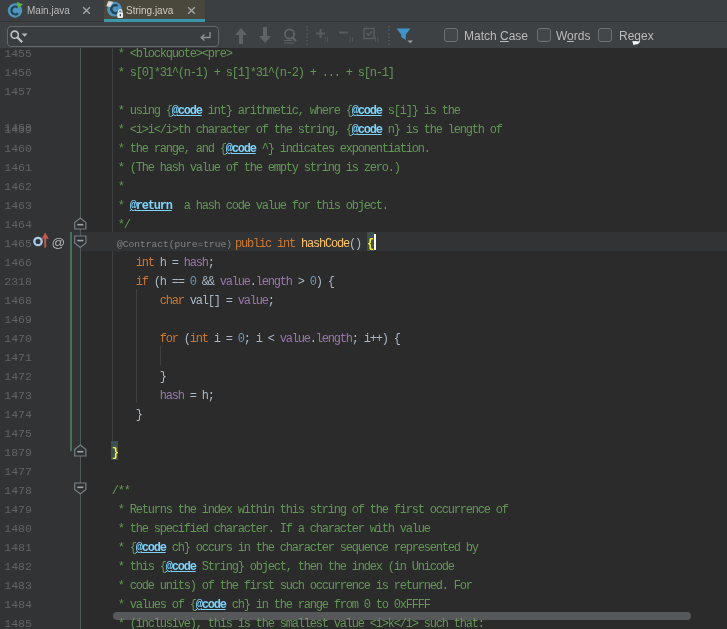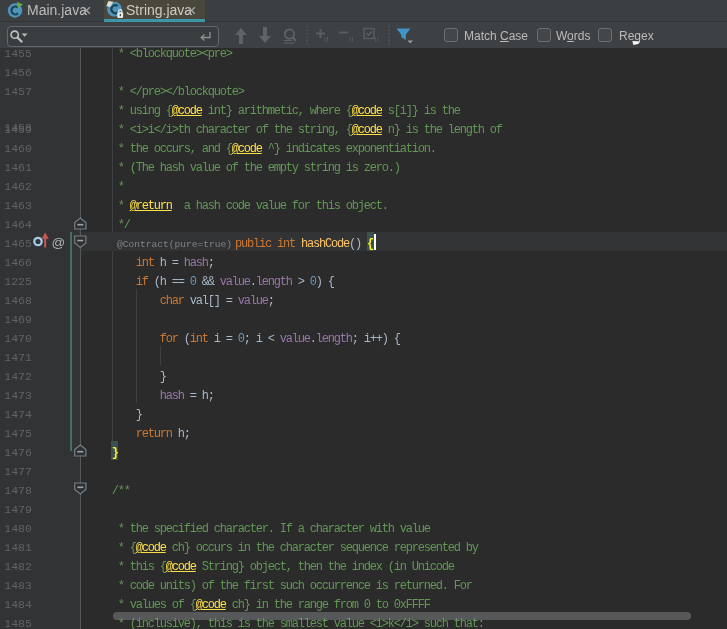--- a/index.html
+++ b/index.html
@@ -1,37 +1,37 @@
 <!DOCTYPE html>
 <html><head><meta charset="utf-8"><style>
 *{margin:0;padding:0;box-sizing:border-box;-webkit-font-smoothing:antialiased}
 html,body{width:727px;height:629px;overflow:hidden;background:#2b2b2b}
 #app{position:relative;width:727px;height:629px;font-family:"Liberation Sans",sans-serif;overflow:hidden}
 .abs{position:absolute}
 
 #tabbar{position:absolute;left:0;top:0;width:727px;height:22px;background:#3c3f41;border-bottom:1px solid #323435}
 #tabact{position:absolute;left:104px;top:0;width:100.5px;height:22px;background:#4a473c}
 #tabline{position:absolute;left:104px;top:18.5px;width:100.5px;height:3.5px;background:#3d96a8}
-.tabtxt{position:absolute;top:4px;font-size:14px;line-height:13px;color:#bcbcbc}
+.tabtxt{position:absolute;top:4px;font-size:10px;line-height:13px;color:#bcbcbc}
 
 #findbar{position:absolute;left:0;top:22px;width:727px;height:26px;background:#3e4143}
 #sfield{position:absolute;left:7px;top:26px;width:212px;height:21px;background:#3a3d3f;border:1px solid #64686a;border-radius:4px}
 .cb{position:absolute;top:28px;width:14px;height:14px;background:#43474a;border:1px solid #6c7072;border-radius:3px}
 .cbl{position:absolute;top:29px;font-size:12px;line-height:14px;color:#bbbbbb}
 
 #editor{position:absolute;left:0;top:48px;width:727px;height:581px;background:#2b2b2b;overflow:hidden}
 #gutter{position:absolute;left:0;top:0;width:81px;height:581px;background:#313335}
 #caretrow{position:absolute;left:81px;top:184px;width:646px;height:19px;background:#323334}
 #vcs{position:absolute;left:69.5px;top:184px;width:2.5px;height:219px;background:#48705f}
 #foldline{position:absolute;left:79.6px;top:0;width:1.3px;height:581px;background:#53585b}
 .guide{position:absolute;width:1px;background:#3e4143}
 .ln{position:absolute;left:4.3px;width:70px;height:19px;line-height:19px;font-family:"Liberation Mono",monospace;font-size:11.5px;color:#606366}
 .cl{position:absolute;left:87.7px;height:19px;line-height:19px;white-space:pre;font-family:"Liberation Mono",monospace;font-size:12px;letter-spacing:-1.2px;color:#a9b7c6}
 .cl .c{color:#629755}
-.cl .t{color:#fde047;font-weight:normal;text-decoration:underline}
+.cl .t{color:#7dd3fc;font-weight:bold;text-decoration:underline}
 .cl .k{color:#cc7832}
 .cl .n{color:#6897bb}
 .cl .f{color:#9876aa}
 .cl .m{color:#ffc66b}
 .cl .b{color:#ffef28;font-weight:bold}
 .bracebg{position:absolute;width:7px;height:19px;background:#3b514d}
 .cl .gap{display:inline-block;width:123.2px;height:1px;letter-spacing:0}
 #inlay{position:absolute;left:116.9px;top:186.5px;height:19px;line-height:19px;font-family:"Liberation Mono",monospace;font-size:9.6px;color:#808488}
 #caret{position:absolute;left:374px;top:185.5px;width:2px;height:16px;background:#ffffff}
 #hthumb{position:absolute;left:113px;top:563.5px;width:578px;height:8.5px;background:rgba(145,149,152,0.42);border-radius:4px}
@@ -129,61 +129,61 @@
 <div class="ln" style="top:34px">1457</div>
 <div class="ln" style="top:70px">1458</div>
 <div class="ln" style="top:72px">1459</div>
 <div class="ln" style="top:91px">1460</div>
 <div class="ln" style="top:110px">1461</div>
 <div class="ln" style="top:129px">1462</div>
 <div class="ln" style="top:148px">1463</div>
 <div class="ln" style="top:167px">1464</div>
 <div class="ln" style="top:186px">1465</div>
 <div class="ln" style="top:205px">1466</div>
-<div class="ln" style="top:224px">1225</div>
+<div class="ln" style="top:224px">2318</div>
 <div class="ln" style="top:243px">1468</div>
 <div class="ln" style="top:262px">1469</div>
 <div class="ln" style="top:281px">1470</div>
 <div class="ln" style="top:300px">1471</div>
 <div class="ln" style="top:319px">1472</div>
 <div class="ln" style="top:338px">1473</div>
 <div class="ln" style="top:357px">1474</div>
 <div class="ln" style="top:376px">1475</div>
-<div class="ln" style="top:395px">1476</div>
+<div class="ln" style="top:395px">1879</div>
 <div class="ln" style="top:414px">1477</div>
 <div class="ln" style="top:433px">1478</div>
 <div class="ln" style="top:452px">1479</div>
 <div class="ln" style="top:471px">1480</div>
 <div class="ln" style="top:490px">1481</div>
 <div class="ln" style="top:509px">1482</div>
 <div class="ln" style="top:528px">1483</div>
 <div class="ln" style="top:547px">1484</div>
 <div class="ln" style="top:566px">1485</div>
 <div class="cl" style="top:-3px"><span class="c">     * &lt;blockquote&gt;&lt;pre&gt;</span></div>
-<div class="cl" style="top:35px"><span class="c">     * &lt;/pre&gt;&lt;/blockquote&gt;</span></div>
+<div class="cl" style="top:16px"><span class="c">     * s[0]*31^(n-1) + s[1]*31^(n-2) + ... + s[n-1]</span></div>
 <div class="cl" style="top:54px"><span class="c">     * using {</span><span class="t">@code</span><span class="c"> int} arithmetic, where {</span><span class="t">@code</span><span class="c"> s[i]} is the</span></div>
 <div class="cl" style="top:73px"><span class="c">     * &lt;i&gt;i&lt;/i&gt;th character of the string, {</span><span class="t">@code</span><span class="c"> n} is the length of</span></div>
-<div class="cl" style="top:92px"><span class="c">     * the occurs, and {</span><span class="t">@code</span><span class="c"> ^} indicates exponentiation.</span></div>
+<div class="cl" style="top:92px"><span class="c">     * the range, and {</span><span class="t">@code</span><span class="c"> ^} indicates exponentiation.</span></div>
 <div class="cl" style="top:111px"><span class="c">     * (The hash value of the empty string is zero.)</span></div>
 <div class="cl" style="top:130px"><span class="c">     *</span></div>
 <div class="cl" style="top:149px"><span class="c">     * </span><span class="t">@return</span><span class="c">  a hash code value for this object.</span></div>
 <div class="cl" style="top:168px"><span class="c">     */</span></div>
 <div class="cl" style="top:187px">    <span class="gap"></span><span class="k">public int</span> <span class="m">hashCode</span>() <span class="b">{</span></div>
 <div class="cl" style="top:206px">        <span class="k">int</span> h = <span class="f">hash</span>;</div>
 <div class="cl" style="top:225px">        <span class="k">if</span> (h == <span class="n">0</span> &amp;&amp; <span class="f">value</span>.<span class="f">length</span> &gt; <span class="n">0</span>) {</div>
 <div class="cl" style="top:244px">            <span class="k">char</span> val[] = <span class="f">value</span>;</div>
 <div class="cl" style="top:263px"></div>
 <div class="cl" style="top:282px">            <span class="k">for</span> (<span class="k">int</span> i = <span class="n">0</span>; i &lt; <span class="f">value</span>.<span class="f">length</span>; i++) {</div>
 <div class="cl" style="top:320px">            }</div>
 <div class="cl" style="top:339px">            <span class="f">hash</span> = h;</div>
 <div class="cl" style="top:358px">        }</div>
-<div class="cl" style="top:377px">        <span class="k">return</span> h;</div>
 <div class="cl" style="top:396px">    <span class="b">}</span></div>
 <div class="cl" style="top:415px"></div>
 <div class="cl" style="top:434px"><span class="c">    /**</span></div>
+<div class="cl" style="top:453px"><span class="c">     * Returns the index within this string of the first occurrence of</span></div>
 <div class="cl" style="top:472px"><span class="c">     * the specified character. If a character with value</span></div>
 <div class="cl" style="top:491px"><span class="c">     * {</span><span class="t">@code</span><span class="c"> ch} occurs in the character sequence represented by</span></div>
 <div class="cl" style="top:510px"><span class="c">     * this {</span><span class="t">@code</span><span class="c"> String} object, then the index (in Unicode</span></div>
 <div class="cl" style="top:529px"><span class="c">     * code units) of the first such occurrence is returned. For</span></div>
 <div class="cl" style="top:548px"><span class="c">     * values of {</span><span class="t">@code</span><span class="c"> ch} in the range from 0 to 0xFFFF</span></div>
 <div class="cl" style="top:567px"><span class="c">     * (inclusive), this is the smallest value &lt;i&gt;k&lt;/i&gt; such that:</span></div>
 <div id="inlay">@Contract(pure=true)</div>
 <svg class="abs" style="left:0;top:0" width="110" height="581" viewBox="0 0 110 581">
         <path d="M80.3 170 L85.89999999999999 174.5 V181 H74.7 V174.5 Z" fill="#2e3133" stroke="#787f83" stroke-width="1.2"></path>
         <path d="M77.3 176.7 H83.3" stroke="#9da3a6" stroke-width="1.6"></path>

